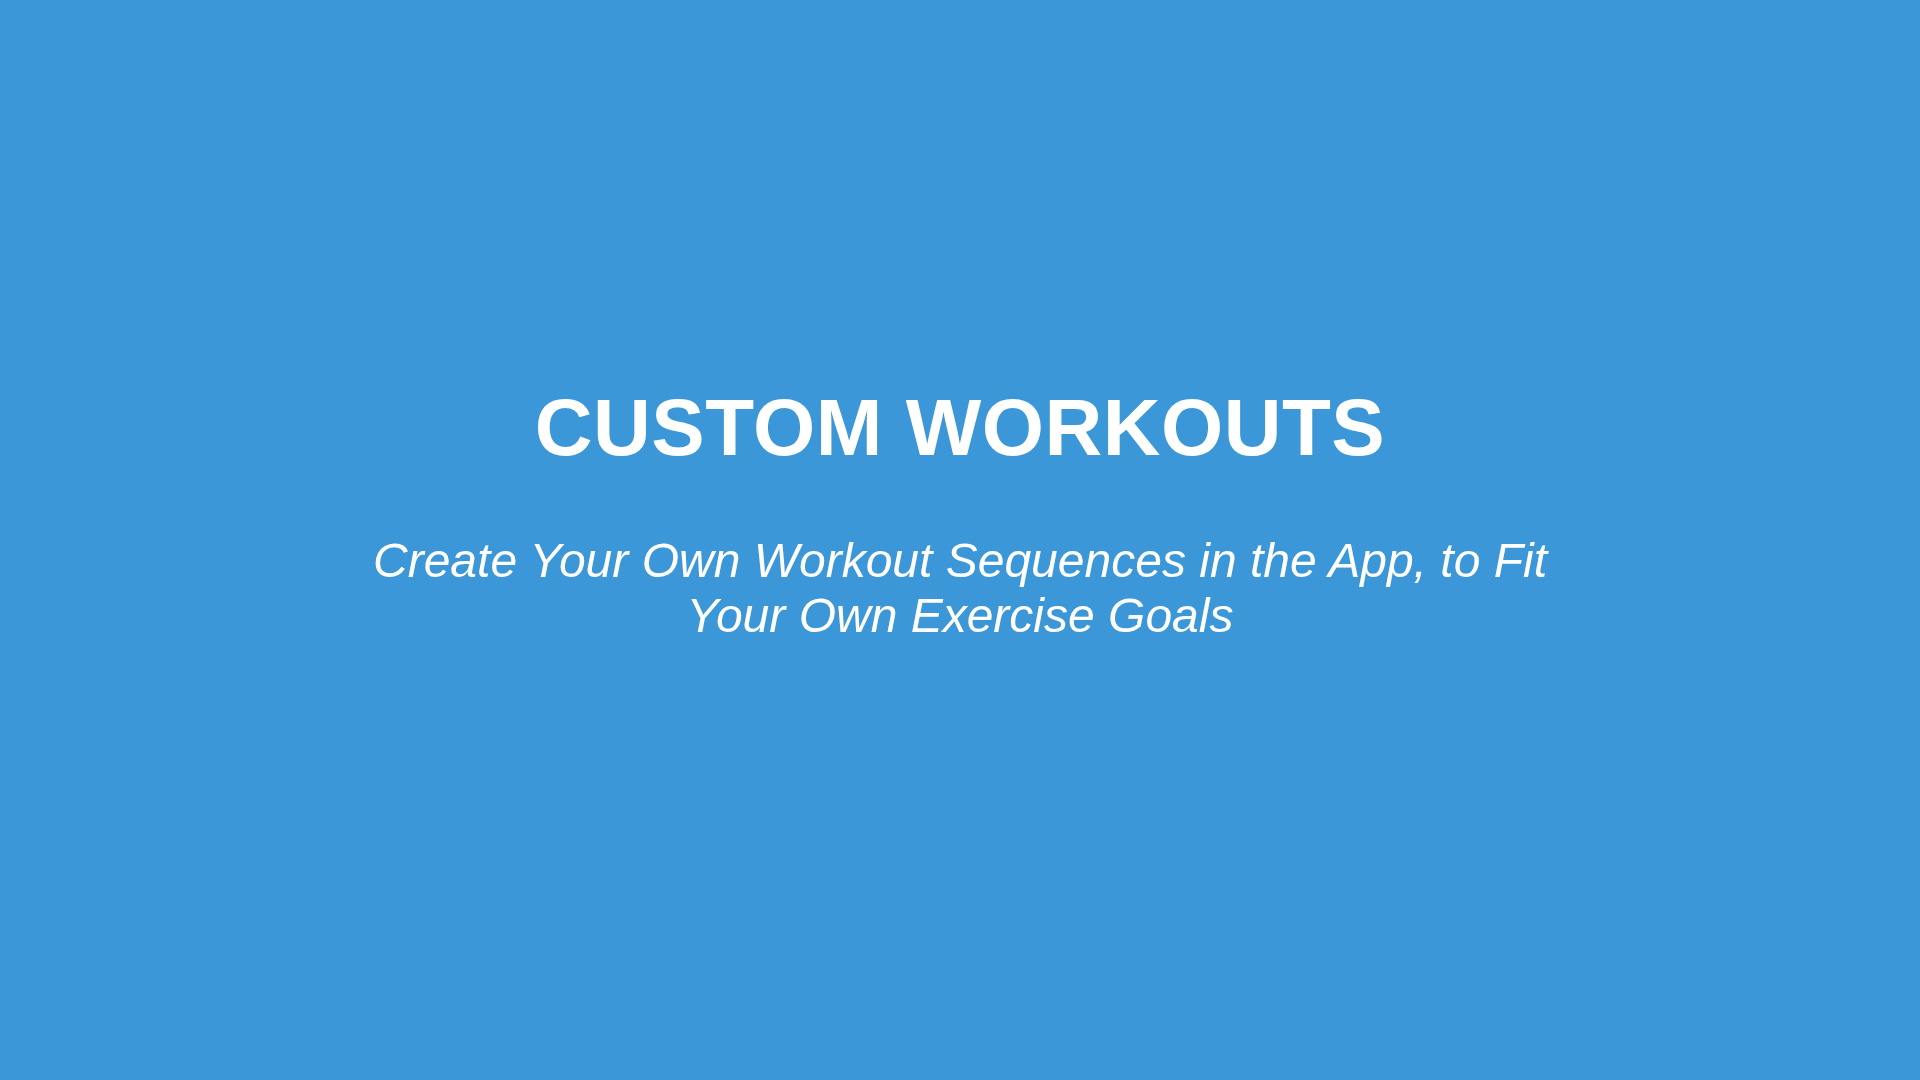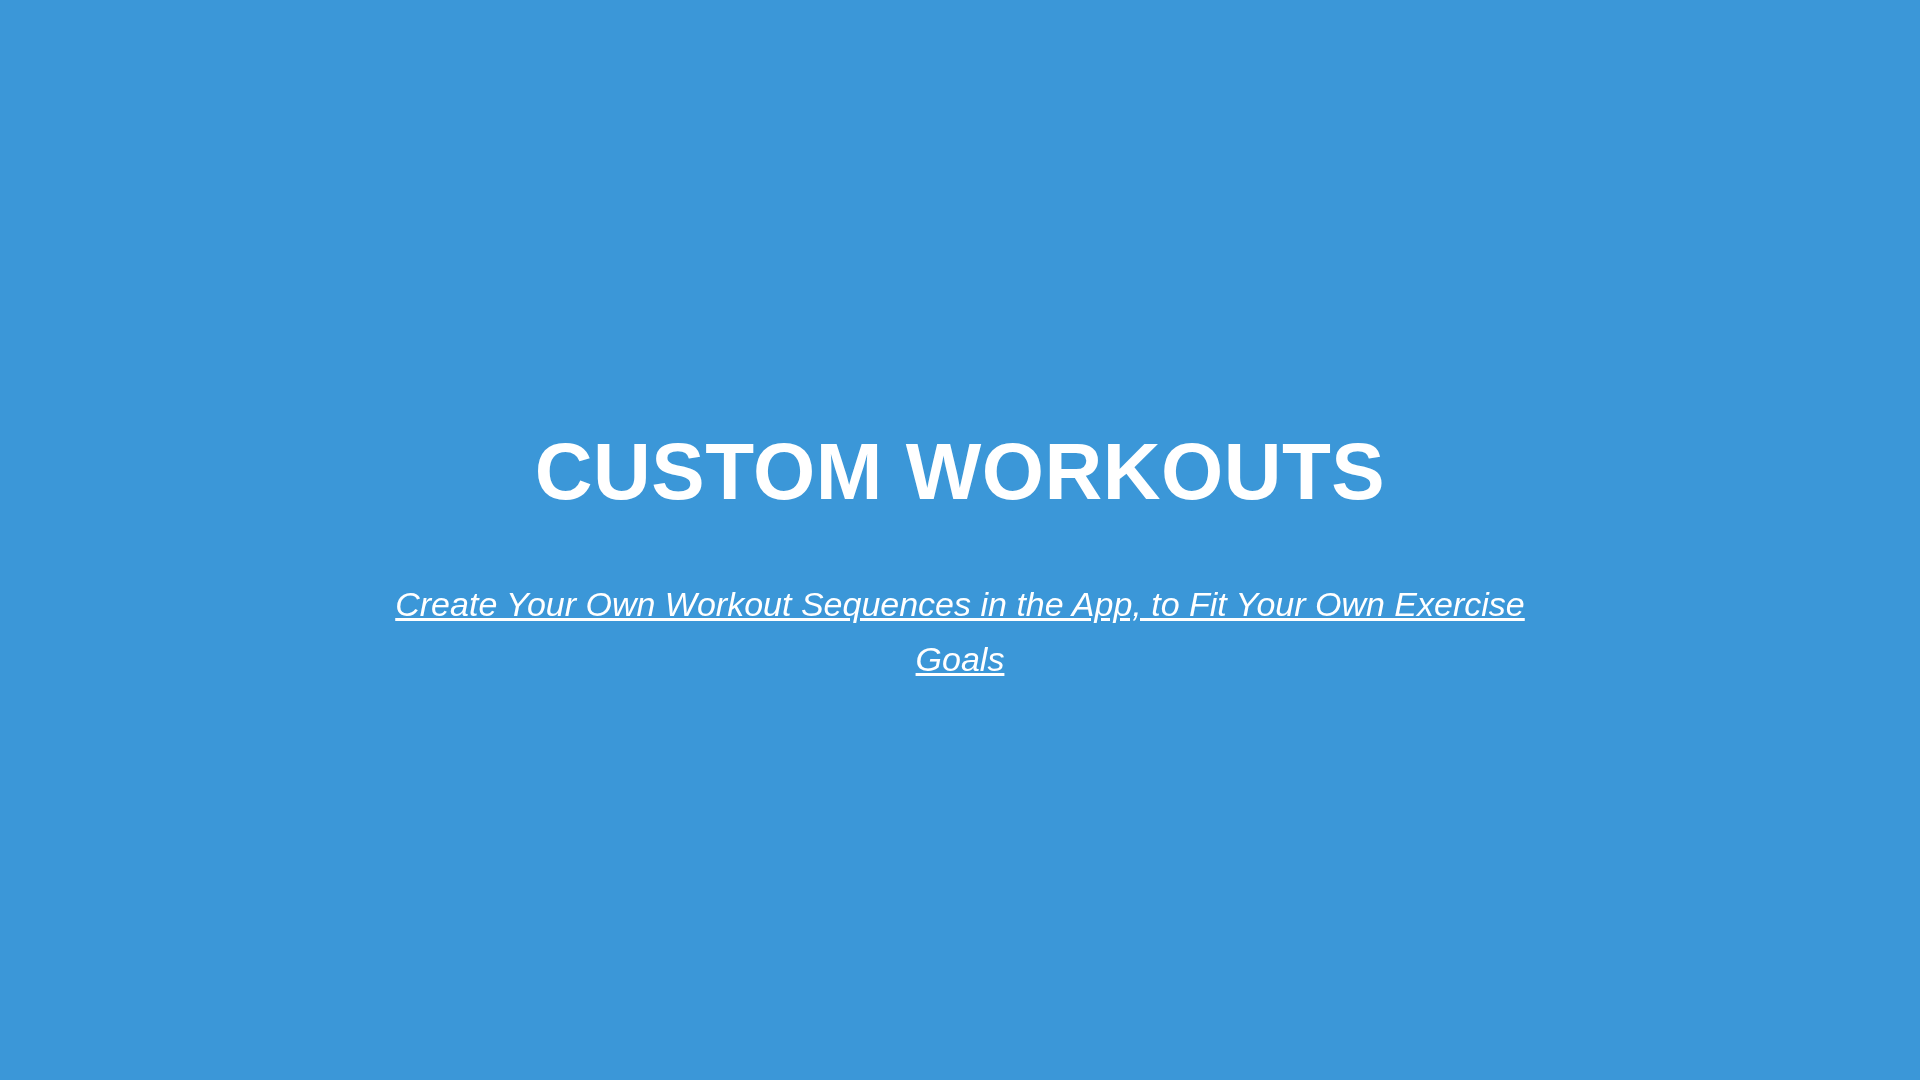--- a/index.html
+++ b/index.html
@@ -21,21 +21,21 @@
     width: 1920px;
     height: 1080px;
     background: #3b97d8;
     box-sizing: border-box;
     overflow: hidden;
   }
 
   .content-block {
     position: absolute;
     left: 50%;
-    top: 424px;
+    top: 380px;
     transform: translateX(-50%);
     width: 1220px;
     text-align: center;
   }
 
   .slide-title {
     margin: 0;
     font-family: "Liberation Sans", sans-serif;
     font-weight: bold;
     font-style: normal;
@@ -46,25 +46,24 @@
     text-transform: uppercase;
     white-space: nowrap;
   }
 
   .slide-subtitle {
     margin: 0;
     padding: 0 20px;
     font-family: "Liberation Sans", sans-serif;
     font-weight: normal;
     font-style: italic;
-    font-size: 34px;
+    font-size: 48px;
     line-height: 55px;
     color: #ffffff;
     box-sizing: border-box;
-    text-decoration: underline;
   }
 
   .subtitle-spacer {
     height: 57px;
   }
 </style>
 </head>
 <body style="background: rgb(59, 151, 216);">
 
 <div class="slide" style="background: rgb(59, 151, 216);">

